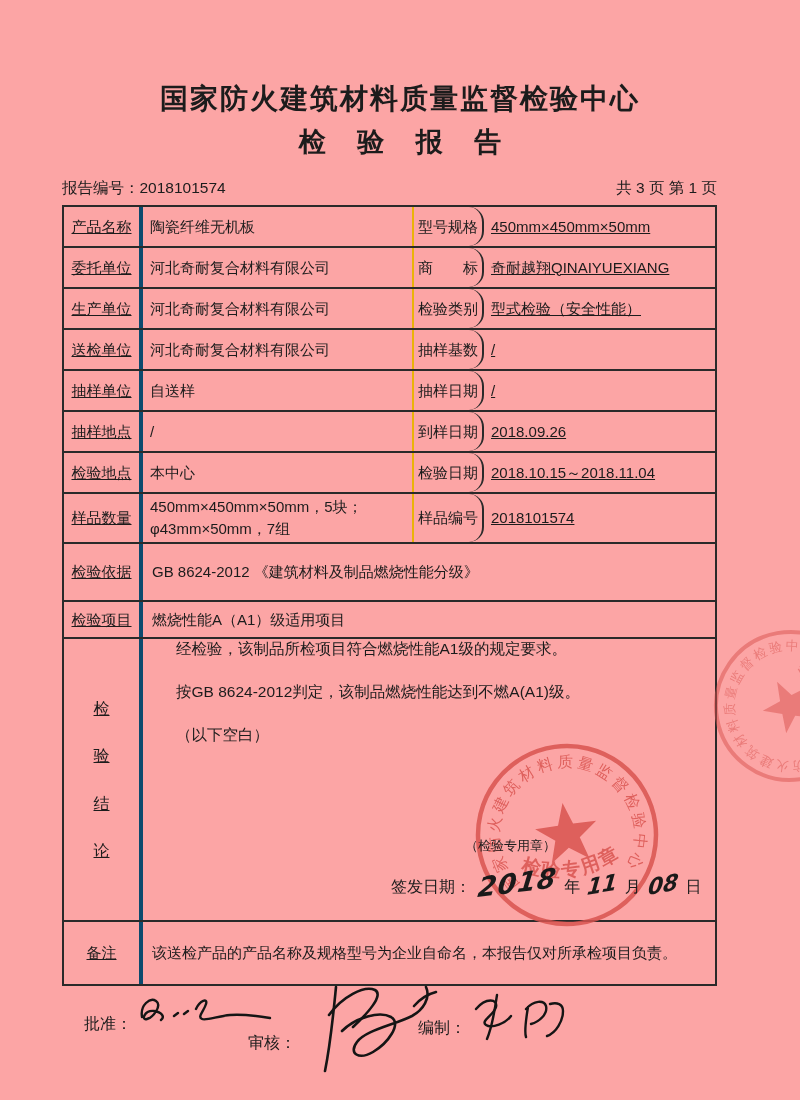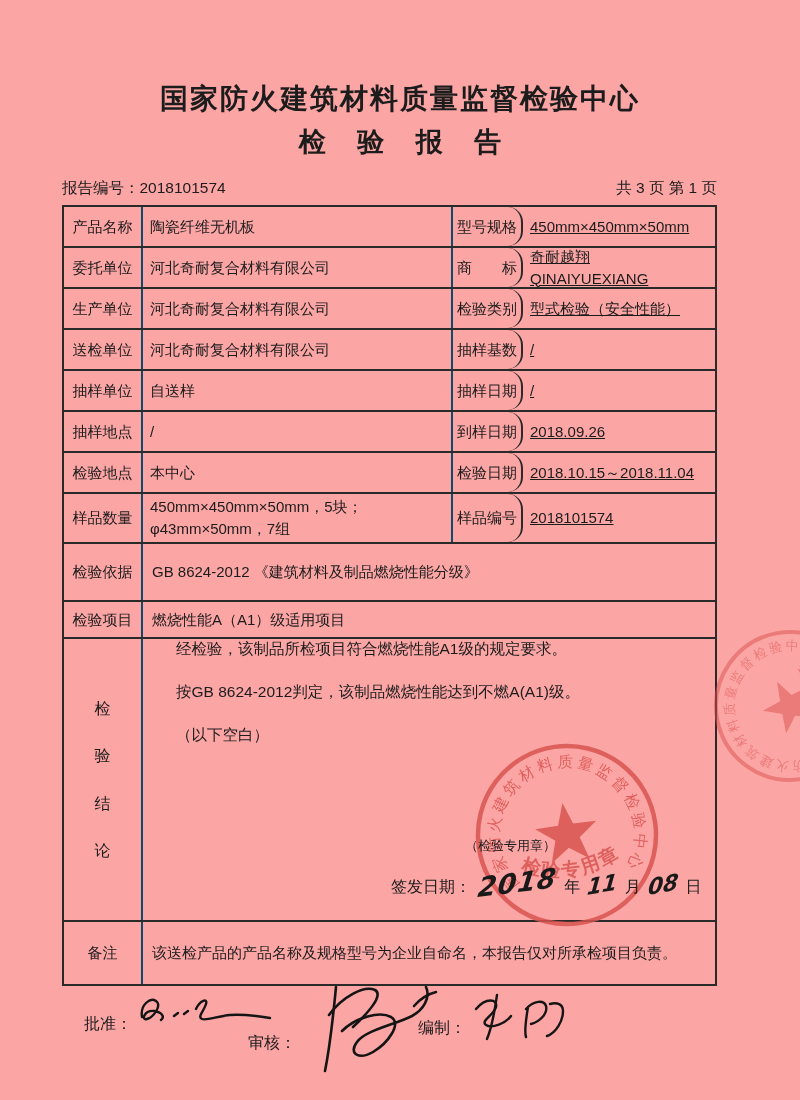--- a/index.html
+++ b/index.html
@@ -34,22 +34,22 @@
   .r-8{height:50px;}
   .r-basis{height:58px;}
   .r-items{height:37px;}
   .r-concl{height:283px;}
   .r-remark{height:62px;}
   .cell{
     box-sizing:border-box;display:flex;align-items:center;
     font-size:15px;line-height:1.45;
   }
   .lab{justify-content:center;text-align:center;}
-  .c1{width:79px;border-right:2px solid #0c4a6e;flex:none;}
-  .c2{width:310px;border-right:2px solid #0c4a6e;padding:2px 7px;flex:none;}
+  .c1{width:79px;border-right:4px solid #0c4a6e;flex:none;text-decoration:underline;}
+  .c2{width:271px;border-right:2px solid #eab308;padding:2px 7px;flex:none;}
   .c3{width:70px;border-right:2px solid #2a2a2a;flex:none;padding:0 2px;border-radius:15px;}
   .c4{flex:1;padding:2px 7px;text-decoration:underline;}
   .cwide{flex:1;padding:4px 9px;}
   
   .vert{flex-direction:column;justify-content:center;gap:24px;font-size:16px;}
   .concl-body{flex:1;position:relative;padding:0 10px 0 33px;font-size:15.5px;}
   .concl-line{margin:0 0 22px 0;}
   .stamp-note{position:absolute;left:322px;top:198px;font-size:13px;}
   .issue-line{
     position:absolute;left:248px;top:228px;

